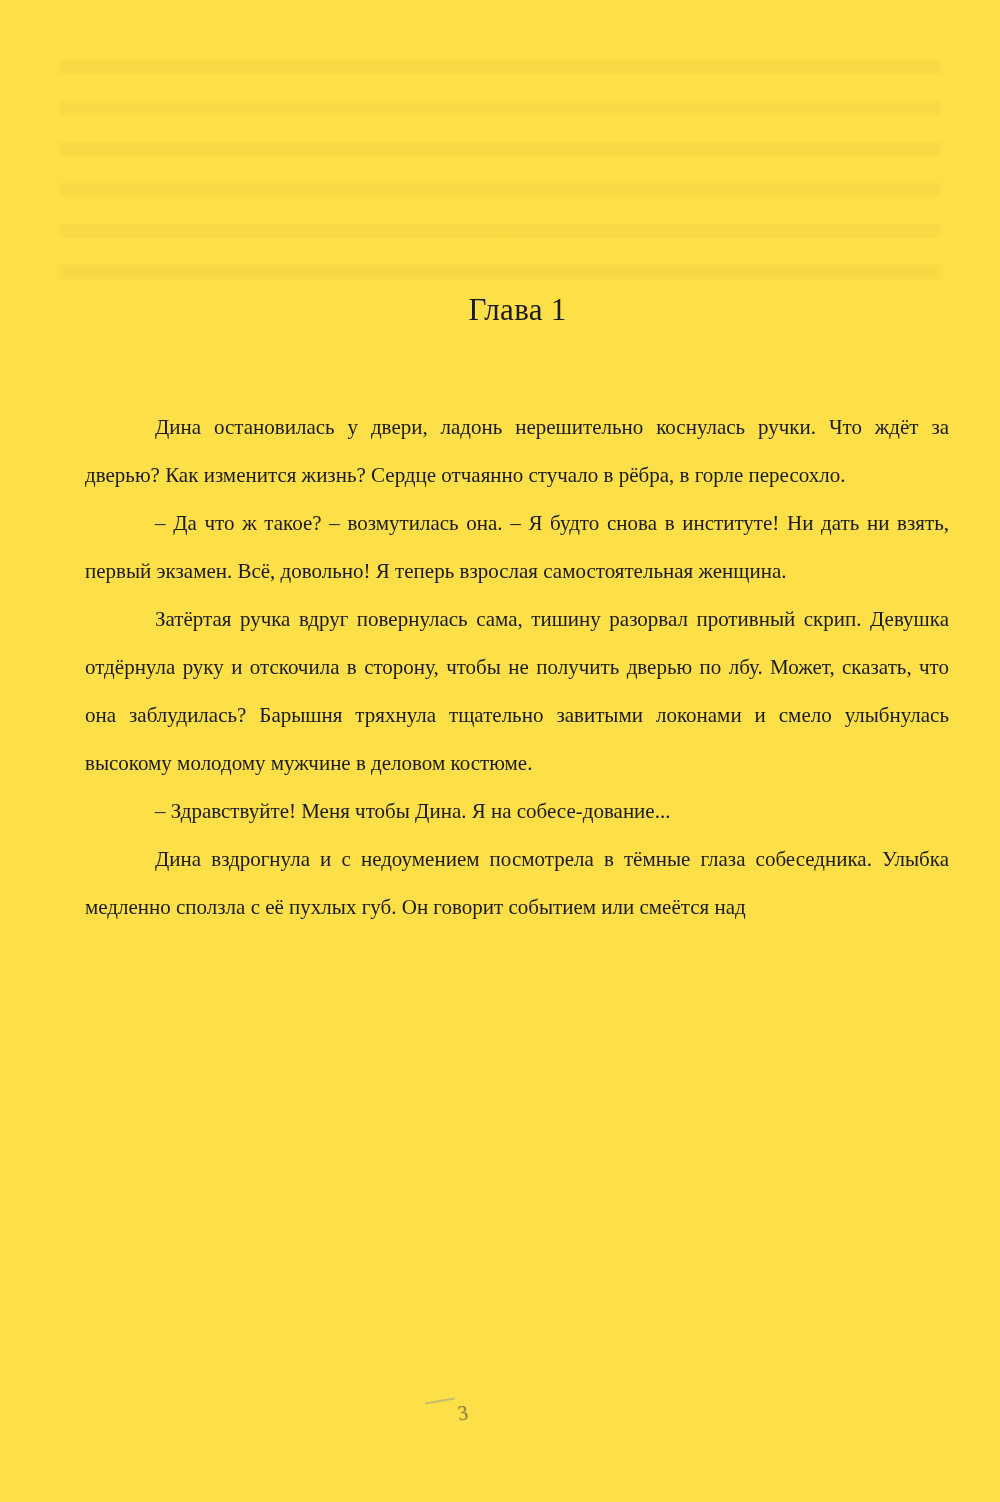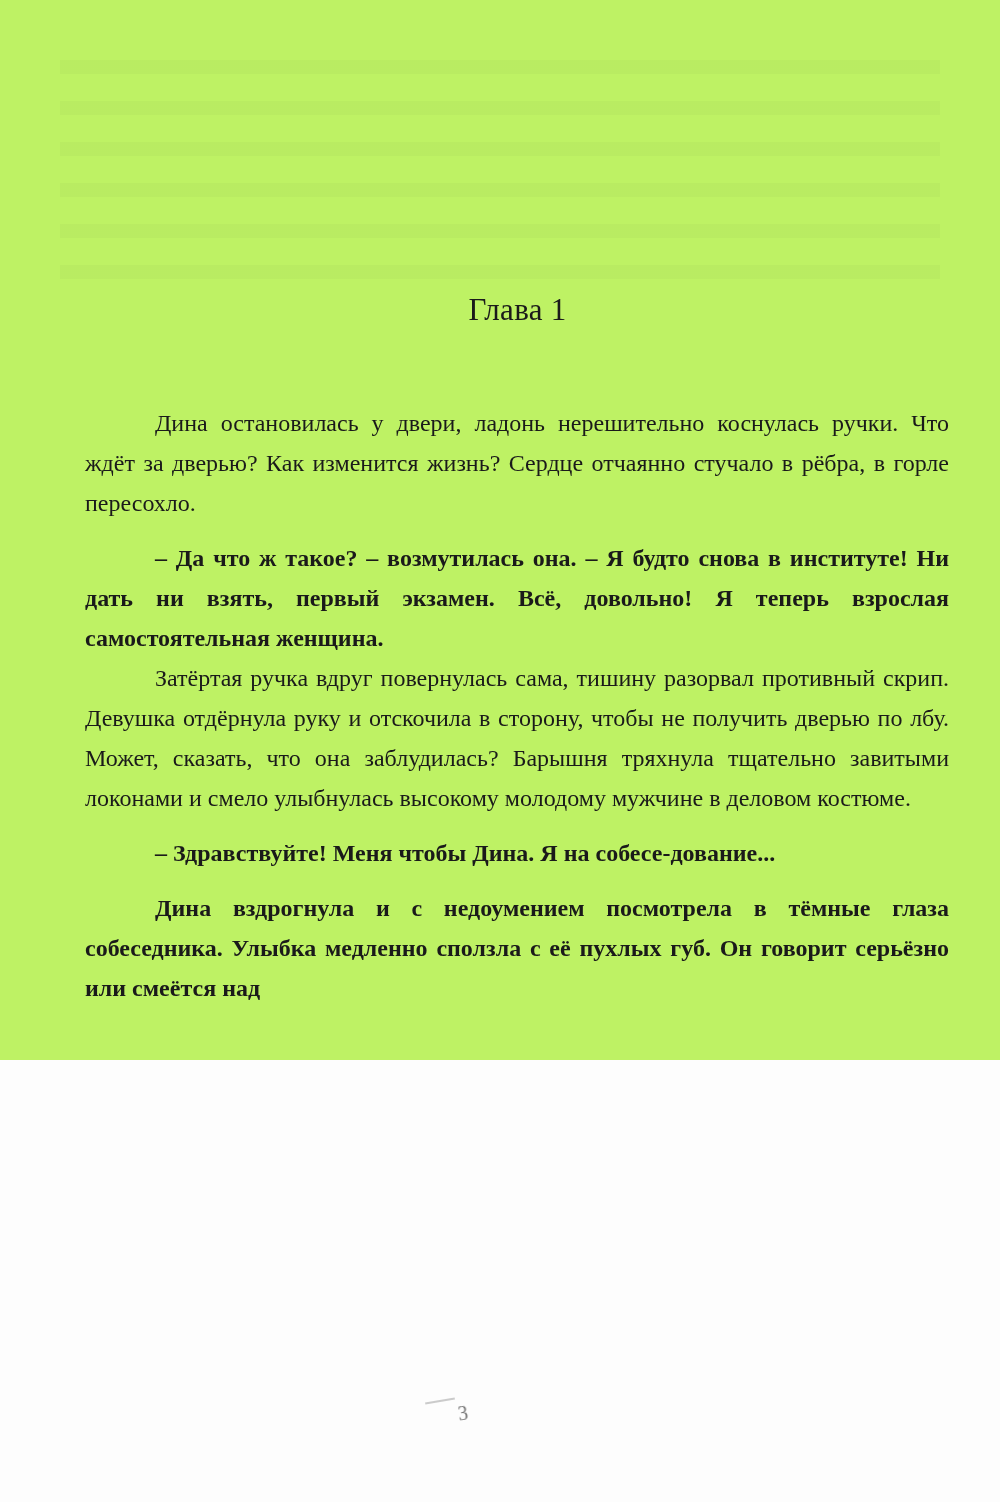--- a/index.html
+++ b/index.html
@@ -12,22 +12,22 @@
       height: 1502px;
       position: relative;
       overflow: hidden;
       font-family: "Liberation Serif", "DejaVu Serif", serif;
       color: #1a1a1a;
     }
     .page {
       position: absolute;
       left: 0; top: 0;
       width: 1000px;
-      height: 1060px;
-      background: #bef264;
+      height: 1502px;
+      background: #fde047;
     }
     .bleed {
       position: absolute;
       left: 60px; top: 60px;
       width: 880px;
       height: 240px;
       opacity: 0.025;
       background: repeating-linear-gradient(
         to bottom,
         #000 0px, #000 14px, transparent 14px, transparent 41px
@@ -42,33 +42,31 @@
       text-align: center;
       font-size: 31px;
       line-height: 41px;
       letter-spacing: 0.3px;
     }
     .text-body {
       position: absolute;
       left: 85px;
       top: 403px;
       width: 864px;
-      font-size: 24px;
-      line-height: 40px;
+      font-size: 21px;
+      line-height: 48px;
       text-align: justify;
     }
     .text-body p {
       margin: 0;
       text-indent: 70px;
       text-align: justify;
       hyphens: manual;
     }
     .text-body p.gap {
-      margin-top: 15px;
-      font-weight: bold;
     }
     .text-body p.gap-sm {
       margin-top: 0px;
     }
     .page-number {
       position: absolute;
       top: 1402px;
       left: 448px;
       width: 30px;
       text-align: center;
@@ -95,18 +93,18 @@
 <div class="page">
   <div class="bleed"></div>
 
   <h1 class="chapter-title" style="margin:0;font-weight:normal;">Глава 1</h1>
 
   <div class="text-body">
     <p>Дина остановилась у двери, ладонь нерешительно коснулась ручки. Что ждёт за дверью? Как изменится жизнь? Сердце отчаянно стучало в рёбра, в горле пересохло.</p>
     <p class="gap">– Да что ж такое? – возмутилась она. – Я будто снова в институте! Ни дать ни взять, первый экзамен. Всё, довольно! Я теперь взрослая самостоятельная женщина.</p>
     <p class="gap-sm">Затёртая ручка вдруг повернулась сама, тишину разорвал противный скрип. Девушка отдёрнула руку и отскочила в сторону, чтобы не получить дверью по лбу. Может, сказать, что она заблудилась? Барышня тряхнула тщательно завитыми локонами и смело улыбнулась высокому молодому мужчине в деловом костюме.</p>
     <p class="gap">– Здравствуйте! Меня чтобы Дина. Я на собесе-дование...</p>
-    <p class="gap">Дина вздрогнула и с недоумением посмотрела в тёмные глаза собеседника. Улыбка медленно сползла с её пухлых губ. Он говорит серьёзно или смеётся над</p>
+    <p class="gap">Дина вздрогнула и с недоумением посмотрела в тёмные глаза собеседника. Улыбка медленно сползла с её пухлых губ. Он говорит событием или смеётся над</p>
   </div>
 
   <div class="smudge"></div>
   <div class="page-number">3</div>
 </div>
 
 </body></html>

